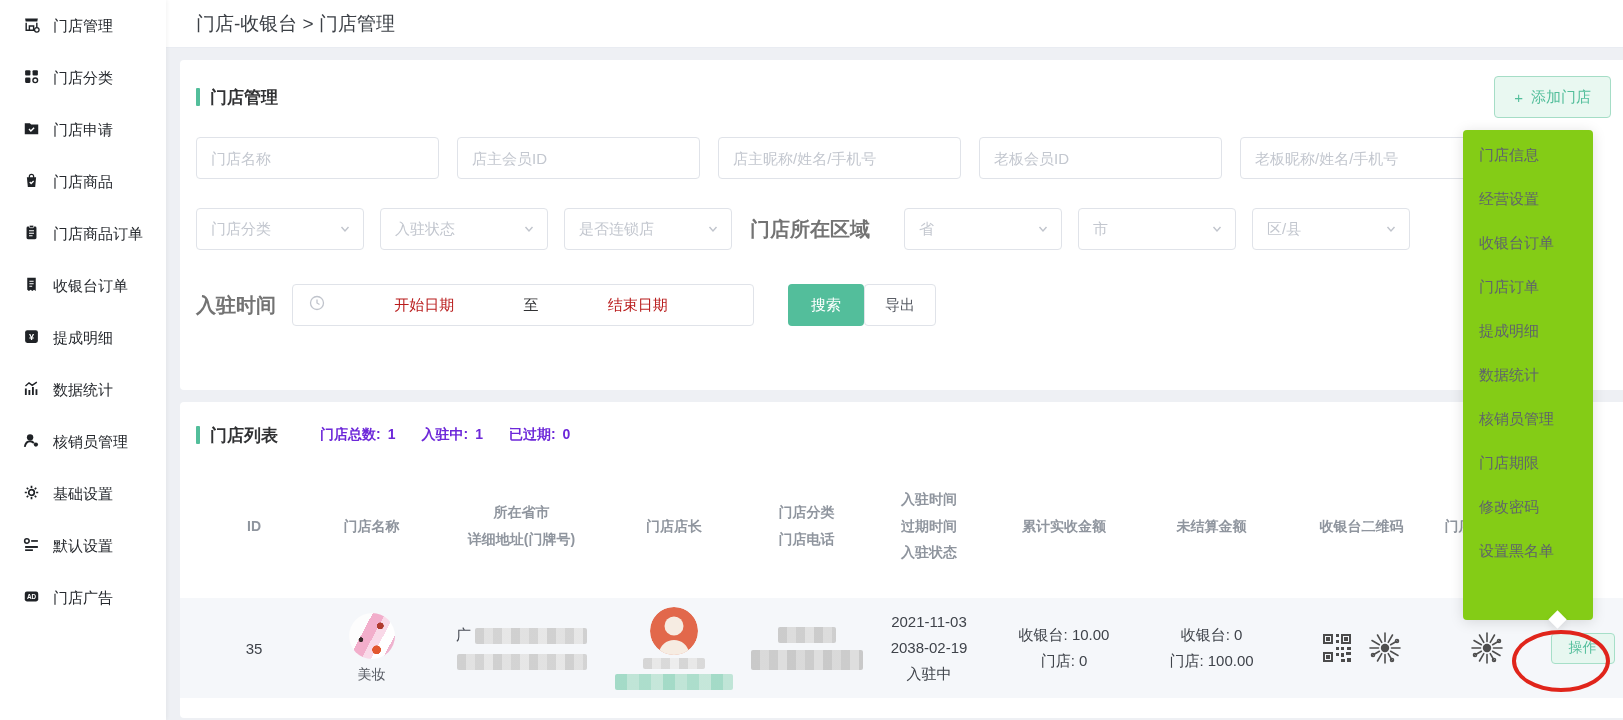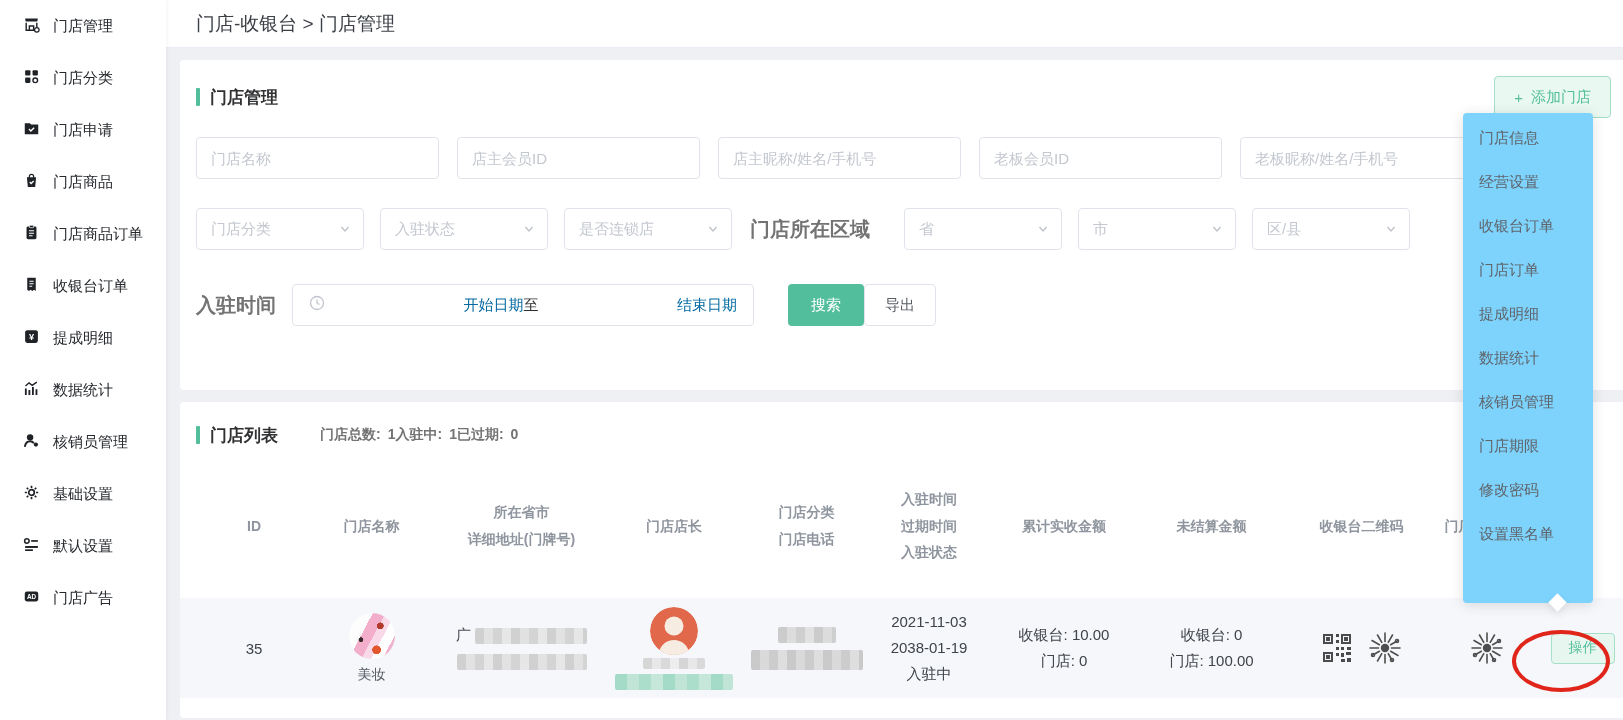--- a/index.html
+++ b/index.html
@@ -33,29 +33,29 @@
   .row2 { margin-top:29px; gap:16px; }
   .row3 { margin-top:34px; gap:0; }
   .f-input { width:243px; height:42px; border:1px solid #e0e3e9; border-radius:4px; padding:0 14px; font-size:15px; color:#333; background:#fff; font-family:inherit; outline:none; }
   .f-input::placeholder { color:#c3c7cf; }
   .f-select { width:168px; height:42px; border:1px solid #e0e3e9; border-radius:4px; display:flex; align-items:center; justify-content:space-between; padding:0 12px 0 14px; font-size:15px; color:#c3c7cf; cursor:pointer; background:#fff; }
   .f-select.region { width:158px; }
   .field-label { font-size:20px; color:#737373; font-weight:bold;text-align:center; }
   .region-label { margin:0 18px 0 2px; }
   .date-label { margin-right:16px; }
   .date-box { width:462px; height:42px; border:1px solid #e0e3e9; border-radius:4px; display:flex; align-items:center; padding:0 16px; background:#fff; }
-  .date-box .ph { flex:1; text-align:right; font-size:15px; color:#0369a1; }
+  .date-box .ph { flex:1; text-align:center; font-size:15px; color:#b91c1c; }
   .date-box .sep { font-size:15px; color:#303133; }
   .btn-search { width:76px; height:42px; margin-left:34px; background:#53be9b; color:#fff; border:none; border-radius:4px; font-size:15px; cursor:pointer; font-family:inherit; }
   .btn-export { width:72px; height:42px; background:#fff; color:#5a5e66; border:1px solid #e0e3e9; border-radius:4px; font-size:15px; cursor:pointer; font-family:inherit; }
 
   
   .list-card { padding:20px 0 0; height:316px; overflow:hidden; }
   .list-title-row { display:flex; align-items:center; padding:0 16px; height:26px; }
-  .stats { display:flex; margin-left:42px; font-size:14px; color:#737373; font-weight:bold; }
+  .stats { display:flex; gap:26px; margin-left:42px; font-size:14px; color:#6d28d9; font-weight:bold; }
   .stat { display:flex; gap:7px; }
   .thead { display:flex; margin-top:30px; min-height:96px; align-items:center; }
   .th { font-size:14px; color:#8f959e; font-weight:bold; text-align:center; line-height:1.9; }
   .trow { display:flex; align-items:center; background:#f5f7fa; height:100px; margin-top:24px; }
   .td { display:flex; flex-direction:column; align-items:center; justify-content:center; font-size:15px; color:#3f434a; }
   .c0{flex:0 0 100px;margin-left:24px;} .c1{flex:0 0 135px;} .c2{flex:0 0 165px;} .c3{flex:0 0 140px;}
   .c4{flex:0 0 125px;} .c5{flex:0 0 120px;} .c6{flex:0 0 150px;} .c7{flex:0 0 145px;}
   .c8{flex:0 0 155px;} .c9{flex:0 0 95px;}  .c10{flex:0 0 97px;}
 
   .store-avatar { width:46px; height:46px; border-radius:50%;
@@ -77,21 +77,21 @@
   .teal-blur { width:118px; height:16px; margin-top:5px; background-color:#cfeadf;
     background-image:repeating-linear-gradient(90deg, rgba(83,190,155,.35) 0 12px, rgba(83,190,155,.12) 12px 24px, rgba(83,190,155,.28) 24px 36px, rgba(83,190,155,.08) 36px 48px); }
   .cat1 { width:58px; height:16px; background-color:#e3e3e3; }
   .cat2 { width:112px; height:20px; margin-top:7px; background-color:#e0e0e0; }
   .multiline div { line-height:1.75; }
   .qr-cell { flex-direction:row; gap:14px; }
   .icon-btn { cursor:pointer; display:flex; }
   .action-btn { width:64px; height:31px; background:#e7f7f0; border:1px solid #a6dfc8; border-radius:4px; color:#53be9b; font-size:14px; cursor:pointer; font-family:inherit; }
 
   
-  .menu { position:absolute; left:1297px; top:113px; width:130px; height:490px; background:#7dd3fc; border-radius:4px; box-shadow:0 2px 14px rgba(0,0,0,.13); z-index:20; padding-top:3px; }
+  .menu { position:absolute; left:1297px; top:130px; width:130px; height:490px; background:#84cc16; border-radius:4px; box-shadow:0 2px 14px rgba(0,0,0,.13); z-index:20; padding-top:3px; }
   .menu-item { height:44px; display:flex; align-items:center; padding-left:16px; font-size:15px; color:#5f646b; cursor:pointer; white-space:nowrap; }
   .menu-notch { position:absolute; left:88px; bottom:-6px; width:13px; height:13px; background:#fff; transform:rotate(45deg); box-shadow:3px 3px 8px rgba(0,0,0,.08); }
 
   
   .red-ellipse { position:absolute; left:1346px; top:630px; width:98px; height:62px; border:4px solid #e0251b; border-radius:50%; z-index:30; pointer-events:none; }
 </style>
 </head>
 <body>
 
 <div class="app">
@@ -353,21 +353,21 @@
               </svg></span>
           <span class="blur name-blur"></span>
           <span class="blur teal-blur"></span>
         </div>
         <div class="td c4">
           <span class="blur cat1"></span>
           <span class="blur cat2"></span>
         </div>
         <div class="td c5 multiline">
           <div>2021-11-03</div>
-          <div>2038-01-19</div>
+          <div>2038-02-19</div>
           <div>入驻中</div>
         </div>
         <div class="td c6 multiline">
           <div>收银台: 10.00</div>
           <div>门店: 0</div>
         </div>
         <div class="td c7 multiline">
           <div>收银台: 0</div>
           <div>门店: 100.00</div>
         </div>

